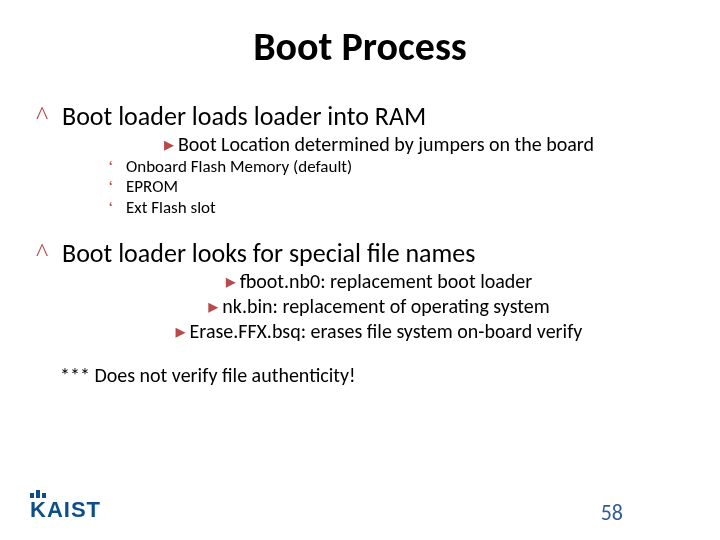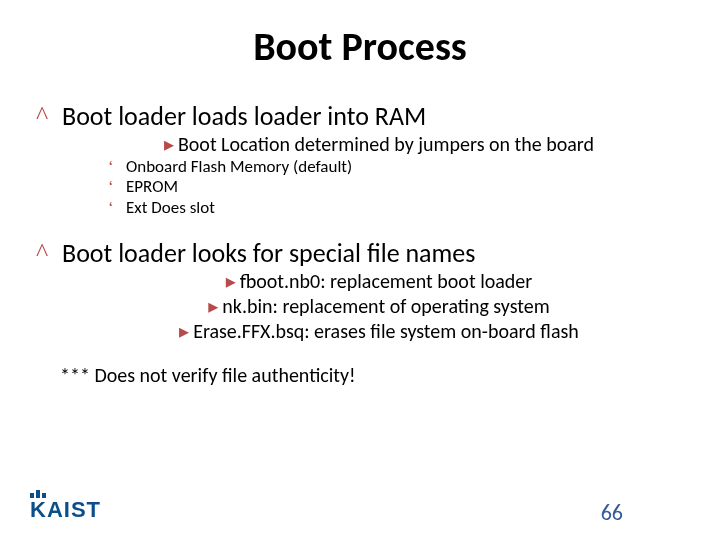--- a/index.html
+++ b/index.html
@@ -129,47 +129,47 @@
       <span class="bullet">▸</span><span>Boot Location determined by jumpers on the board</span>
     </div>
 
     <div class="l3">
       <span class="bullet">‘</span><span>Onboard Flash Memory (default)</span>
     </div>
     <div class="l3">
       <span class="bullet">‘</span><span>EPROM</span>
     </div>
     <div class="l3">
-      <span class="bullet">‘</span><span>Ext Does slot</span>
+      <span class="bullet">‘</span><span>Ext Flash slot</span>
     </div>
 
     <div class="gap"></div>
 
     <div class="l1">
       <span class="bullet">^</span><span>Boot loader looks for special file names</span>
     </div>
 
     <div class="l2">
       <span class="bullet">▸</span><span>fboot.nb0: replacement boot loader</span>
     </div>
     <div class="l2">
       <span class="bullet">▸</span><span>nk.bin: replacement of operating system</span>
     </div>
     <div class="l2">
-      <span class="bullet">▸</span><span>Erase.FFX.bsq: erases file system on-board flash</span>
+      <span class="bullet">▸</span><span>Erase.FFX.bsq: erases file system on-board verify</span>
     </div>
 
     <div class="note">*** Does not verify file authenticity!</div>
 
   </div>
 
   <div class="logo">
     <svg width="110" height="30" viewBox="0 0 110 30">
       <rect class="logo-bar" x="0" y="3" width="4" height="5"></rect>
       <rect class="logo-bar" x="6" y="0" width="4" height="8"></rect>
       <rect class="logo-bar" x="12" y="3" width="4" height="5"></rect>
       <text class="logo-text" x="0" y="27">KAIST</text>
     </svg>
   </div>
 
-  <div class="page-number">66</div>
+  <div class="page-number">58</div>
 
 </div>
 
 </body></html>

